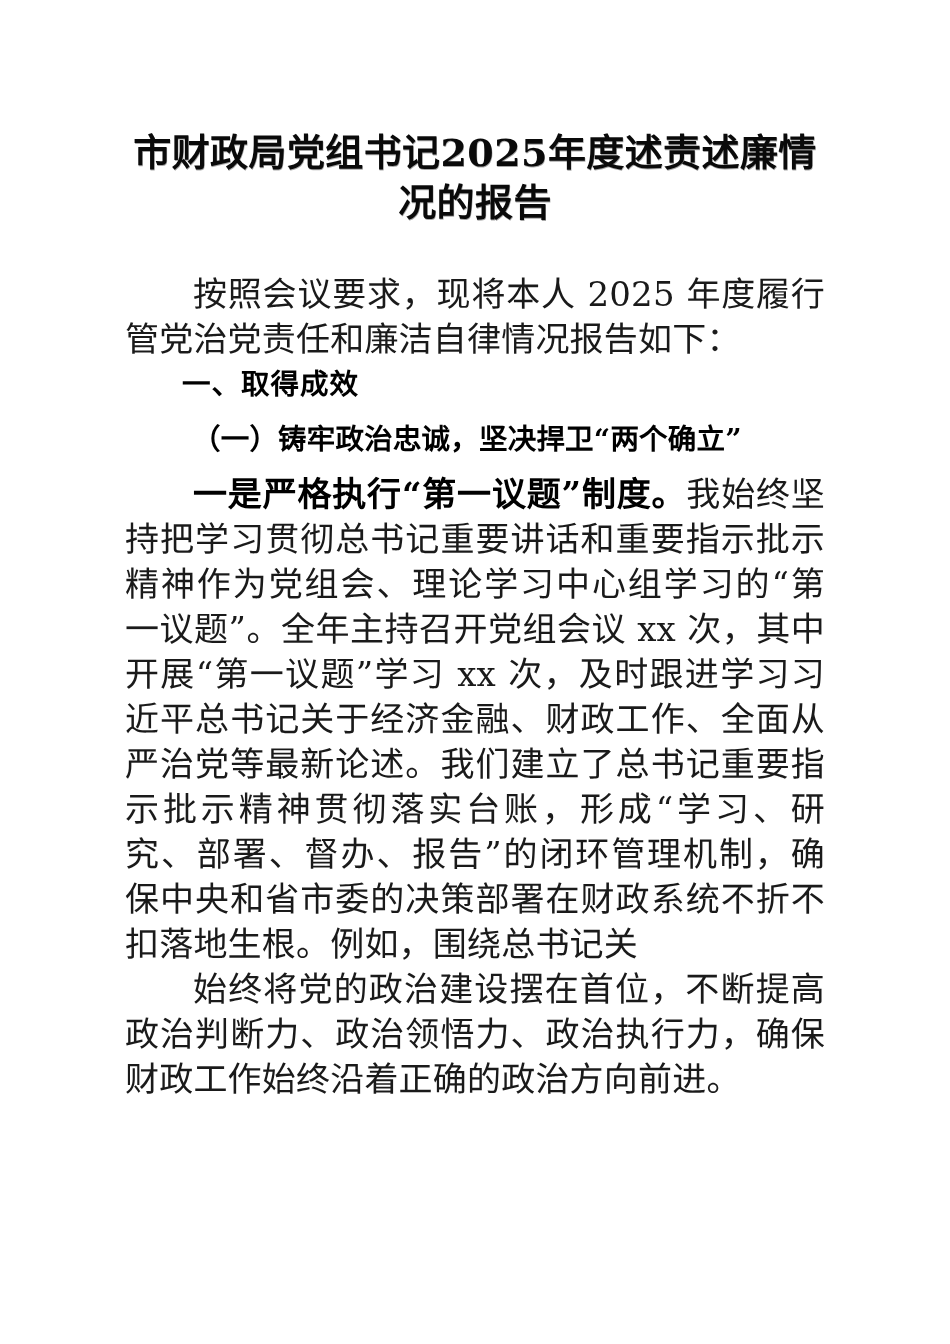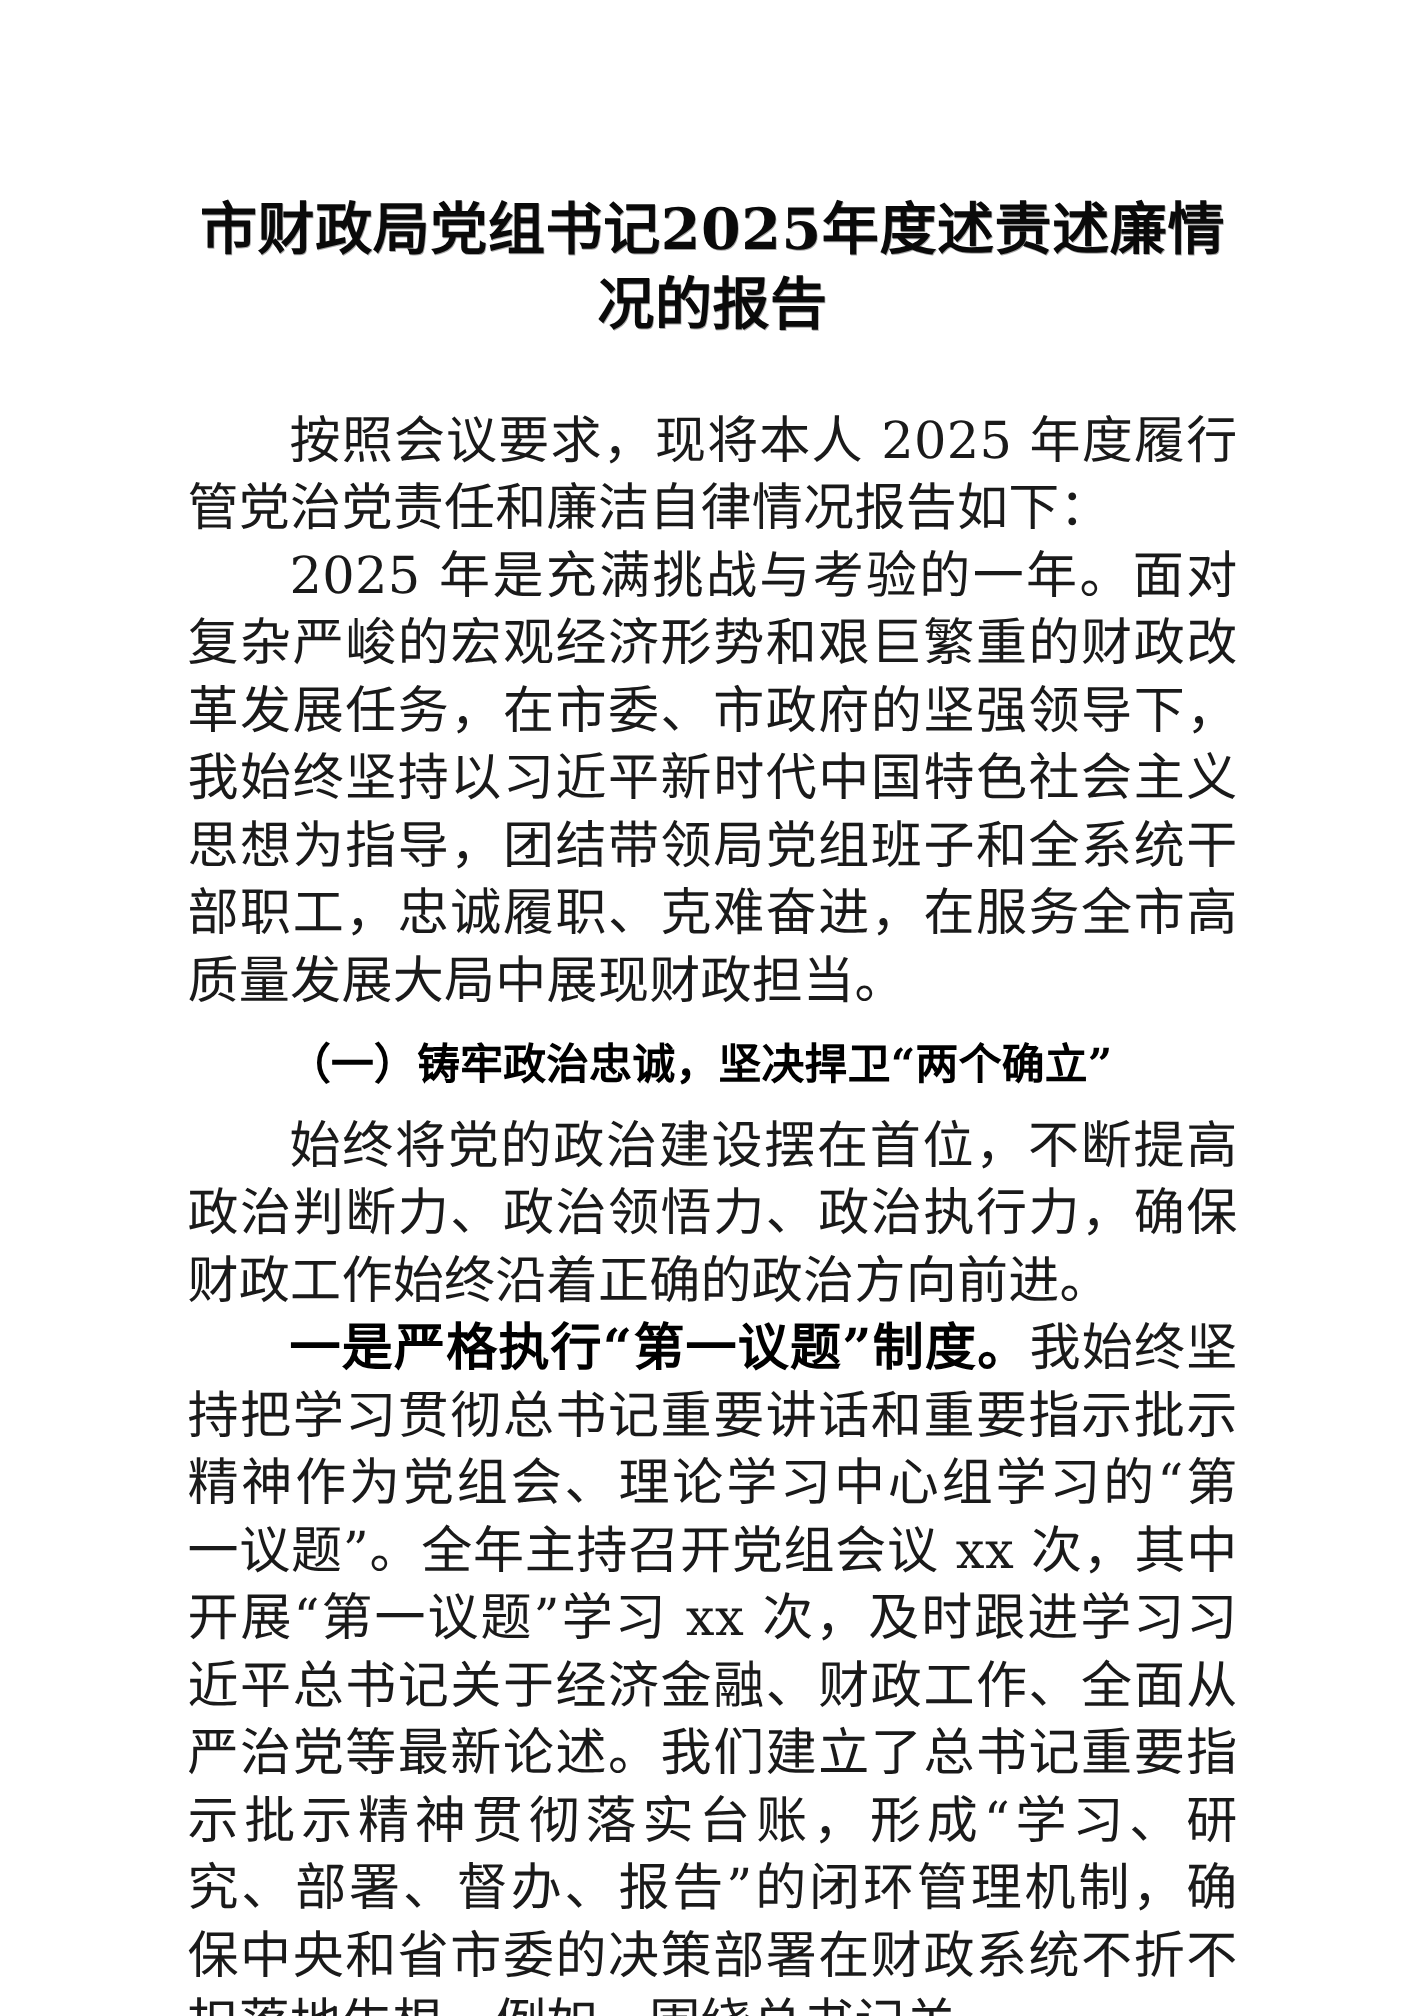--- a/index.html
+++ b/index.html
@@ -113,24 +113,24 @@
 
 <div class="page">
   <div class="content">
 
     <h1 class="doc-title">市财政局党组书记2025年度述责述廉情况的报告</h1>
 
     <div class="body-block">
 
       <p class="para">按照会议要求，现将本人 2025 年度履行管党治党责任和廉洁自律情况报告如下：</p>
 
+      <p class="heading-1">一、取得成效</p>
 
-      <p class="para">2025 年是充满挑战与考验的一年。面对复杂严峻的宏观经济形势和艰巨繁重的财政改革发展任务，在市委、市政府的坚强领导下，我始终坚持以习近平新时代中国特色社会主义思想为指导，团结带领局党组班子和全系统干部职工，忠诚履职、克难奋进，在服务全市高质量发展大局中展现财政担当。</p>
 
       <p class="heading-2">（一）铸牢政治忠诚，坚决捍卫“两个确立”</p>
 
+      <p class="para"><span class="lead-bold">一是严格执行“第一议题”制度。</span><span class="rest">我始终坚持把学习贯彻总书记重要讲话和重要指示批示精神作为党组会、理论学习中心组学习的“第一议题”。全年主持召开党组会议 xx 次，其中开展“第一议题”学习 xx 次，及时跟进学习习近平总书记关于经济金融、财政工作、全面从严治党等最新论述。我们建立了总书记重要指示批示精神贯彻落实台账，形成“学习、研究、部署、督办、报告”的闭环管理机制，确保中央和省市委的决策部署在财政系统不折不扣落地生根。例如，围绕总书记关</span></p>
+
       <p class="para">始终将党的政治建设摆在首位，不断提高政治判断力、政治领悟力、政治执行力，确保财政工作始终沿着正确的政治方向前进。</p>
-
-      <p class="para"><span class="lead-bold">一是严格执行“第一议题”制度。</span><span class="rest">我始终坚持把学习贯彻总书记重要讲话和重要指示批示精神作为党组会、理论学习中心组学习的“第一议题”。全年主持召开党组会议 xx 次，其中开展“第一议题”学习 xx 次，及时跟进学习习近平总书记关于经济金融、财政工作、全面从严治党等最新论述。我们建立了总书记重要指示批示精神贯彻落实台账，形成“学习、研究、部署、督办、报告”的闭环管理机制，确保中央和省市委的决策部署在财政系统不折不扣落地生根。例如，围绕总书记关</span></p>
 
     </div>
   </div>
 </div>
 
 </body></html>

